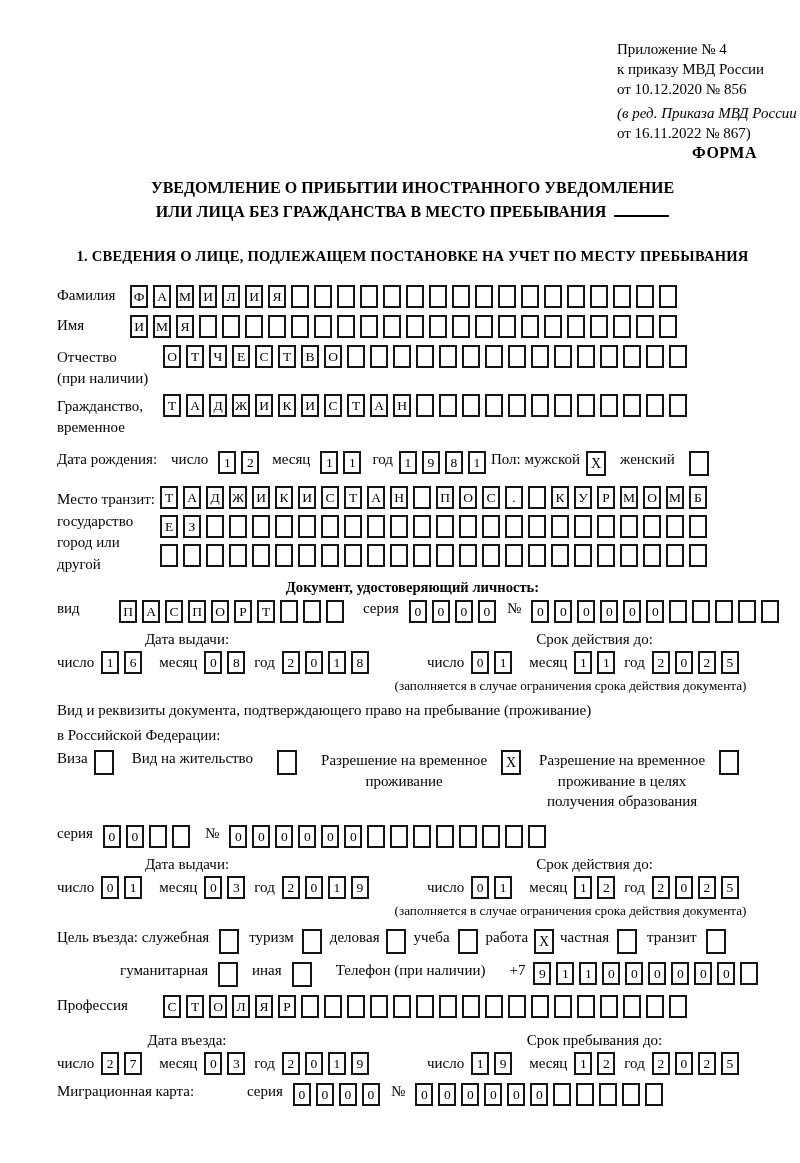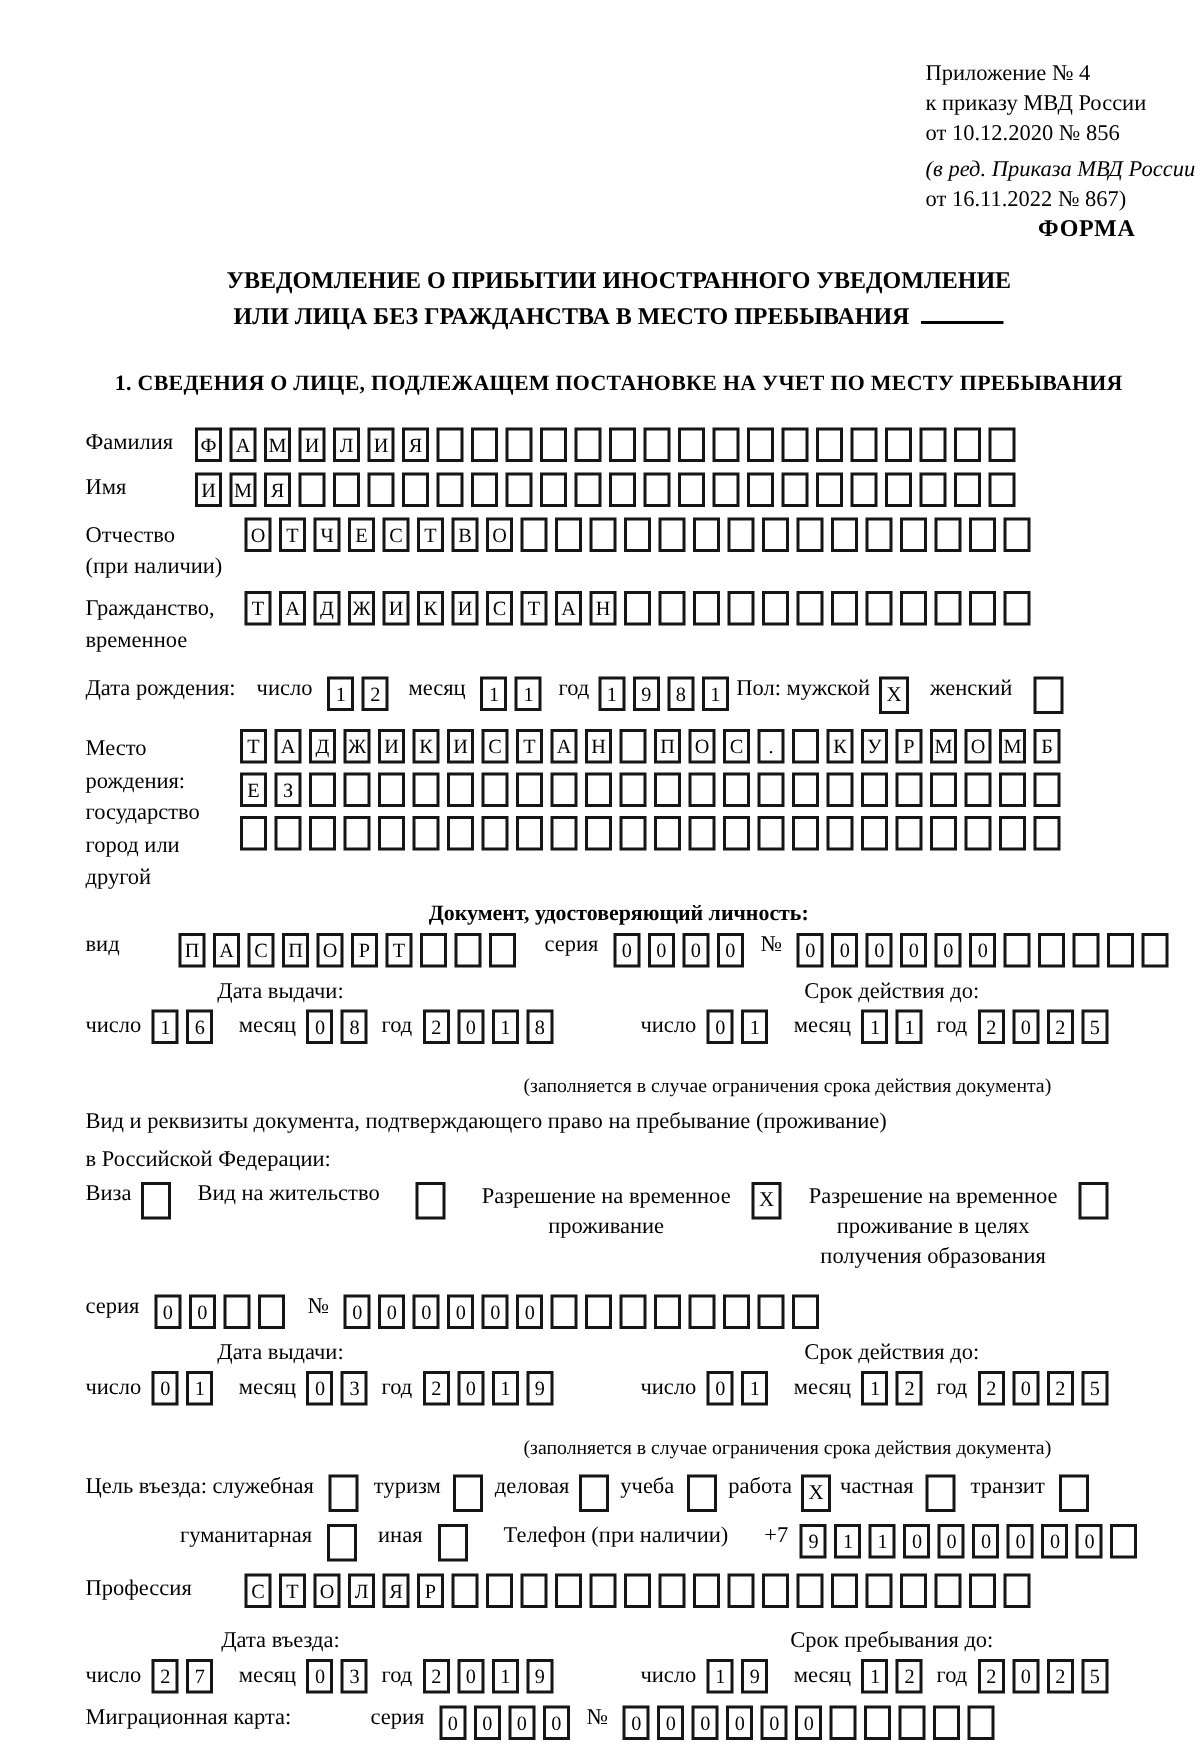--- a/index.html
+++ b/index.html
@@ -42,21 +42,21 @@
   .multiline { line-height: 21.5px; }
   .centered-opt { text-align: center; line-height: 1.35; }
 
   .date-block { display: flex; margin-top: 8px; }
   .date-col1 { flex: 0 0 340px; }
   .date-col2 { flex: 1 1 auto; }
   .date-head { text-align: center; margin-bottom: 3px; }
   .date-fields { display: flex; align-items: center; }
   .date-fields .dlbl { margin-right: 7px; }
   .date-fields .dgap { margin-left: 12px; }
-  .date-note { font-size: 13.2px; white-space: nowrap; margin-left: -48px; margin-top: 20px; }
+  .date-note { font-size: 13.2px; white-space: nowrap; margin-left: -48px; margin-top: 4px; text-align: center; }
 
   .ml6 { margin-left: 6px; } .ml8 { margin-left: 8px; } .ml10 { margin-left: 10px; }
   .ml14 { margin-left: 14px; } .ml18 { margin-left: 18px; } .ml24 { margin-left: 24px; }
 
   .stack > .cells { margin-bottom: 6px; }
 </style>
 </head>
 <body>
 
 <div class="page">
@@ -222,21 +222,21 @@
         <span class="cell">1</span>
       </div>
     <span>Пол: мужской</span>
     <span class="checkbox ml6">X</span>
     <span class="ml14">женский</span>
     <span class="checkbox ml14"></span>
   </div>
 
   <div class="row" style="margin-top:10px">
     <div class="lbl" style="width:103px; line-height:21.6px; padding-top:3px">
-      <div>Место рождения:</div>
+      <div>Место транзит:</div>
       <div>государство</div>
       <div>город или другой</div>
     </div>
     <div class="stack">
       <div class="cells">
           <span class="cell">Т</span>
           <span class="cell">А</span>
           <span class="cell">Д</span>
           <span class="cell">Ж</span>
           <span class="cell">И</span>

